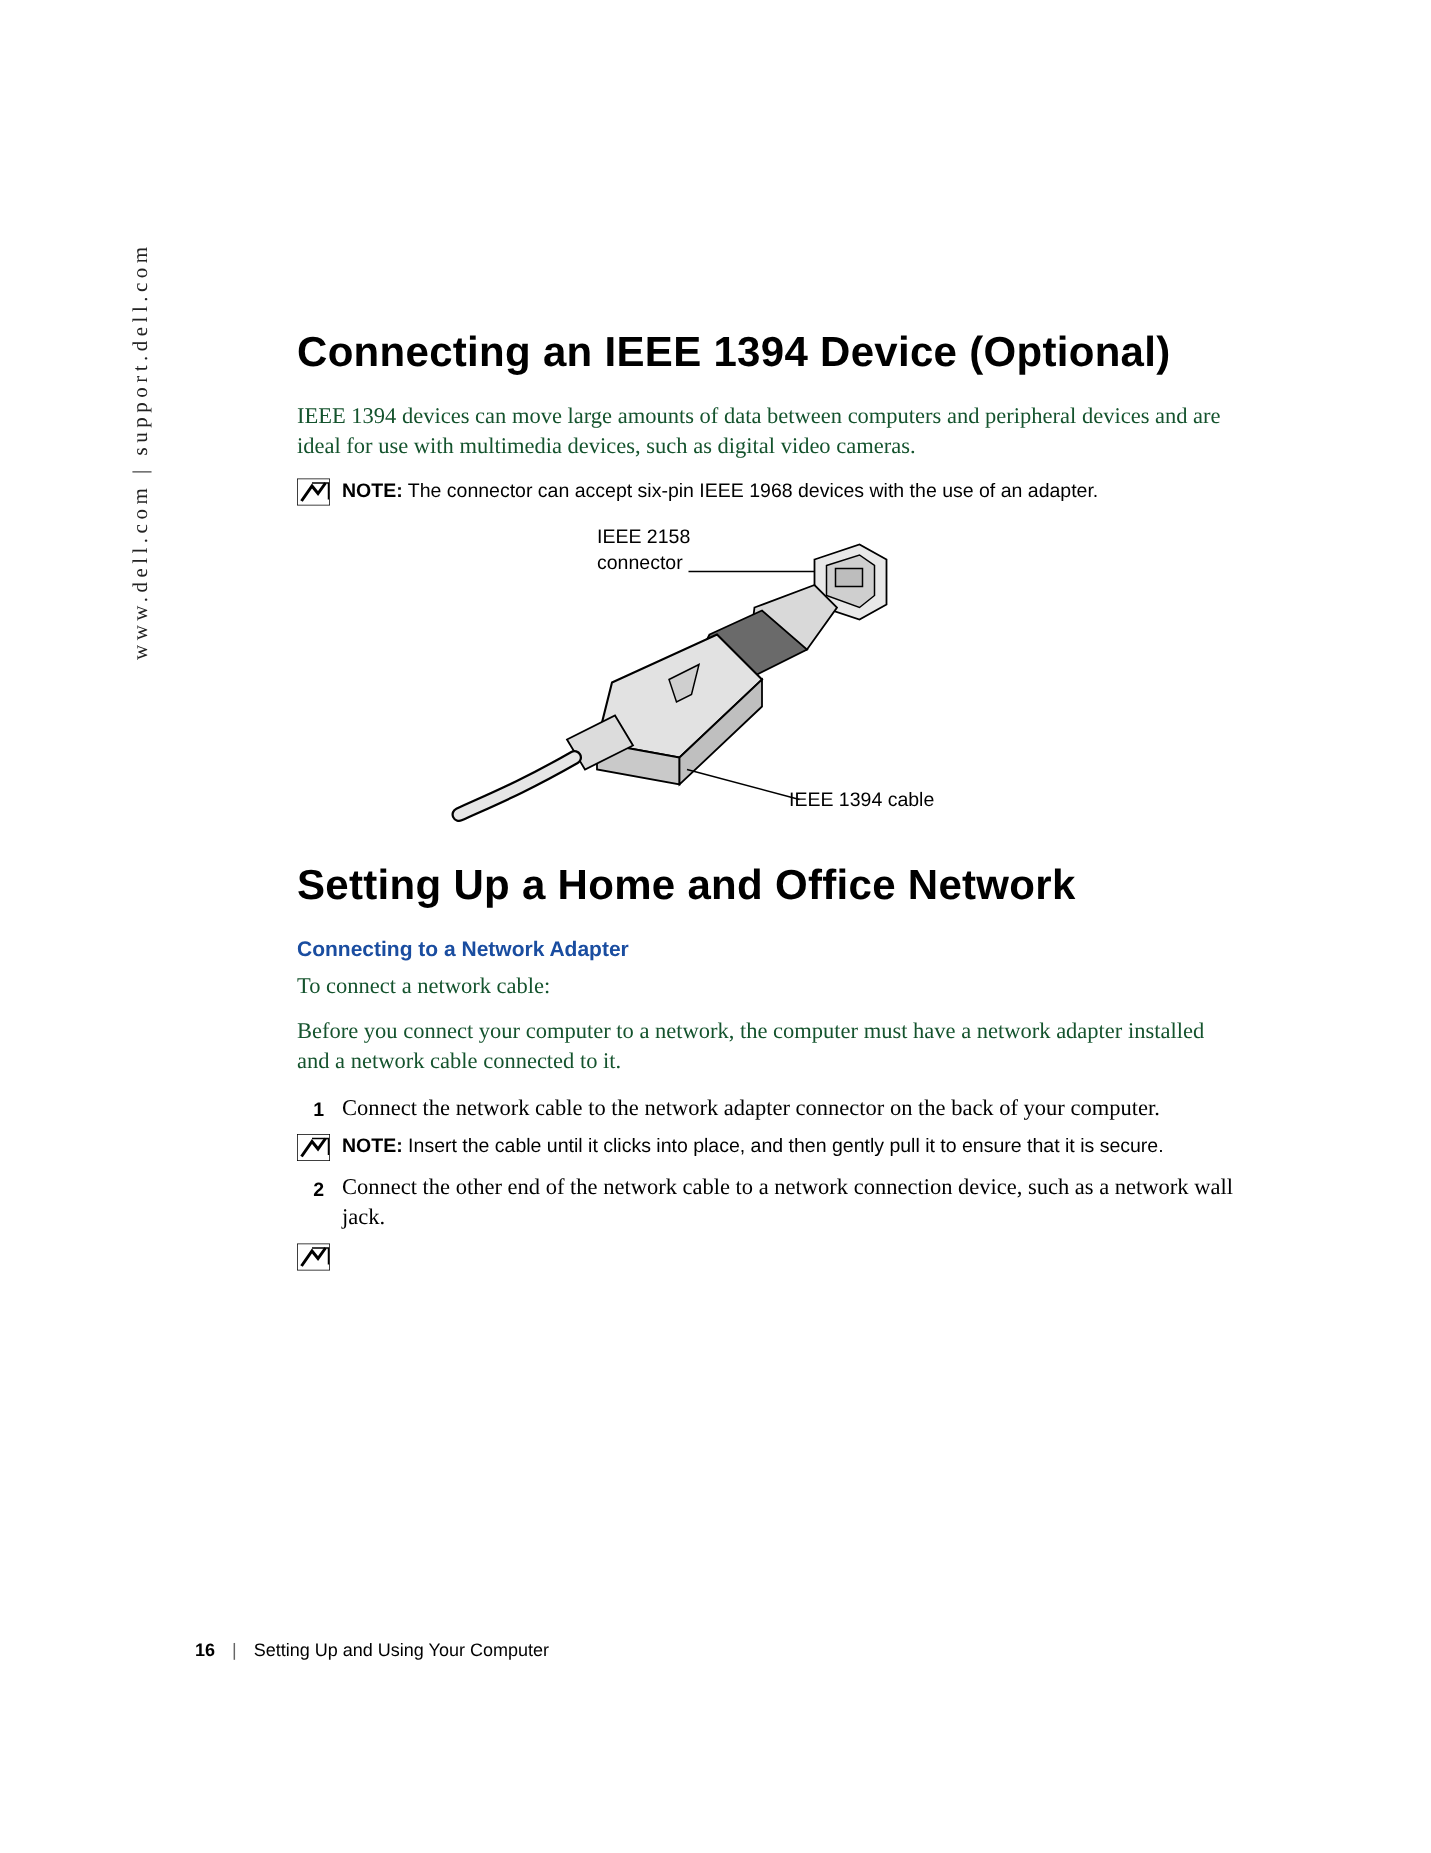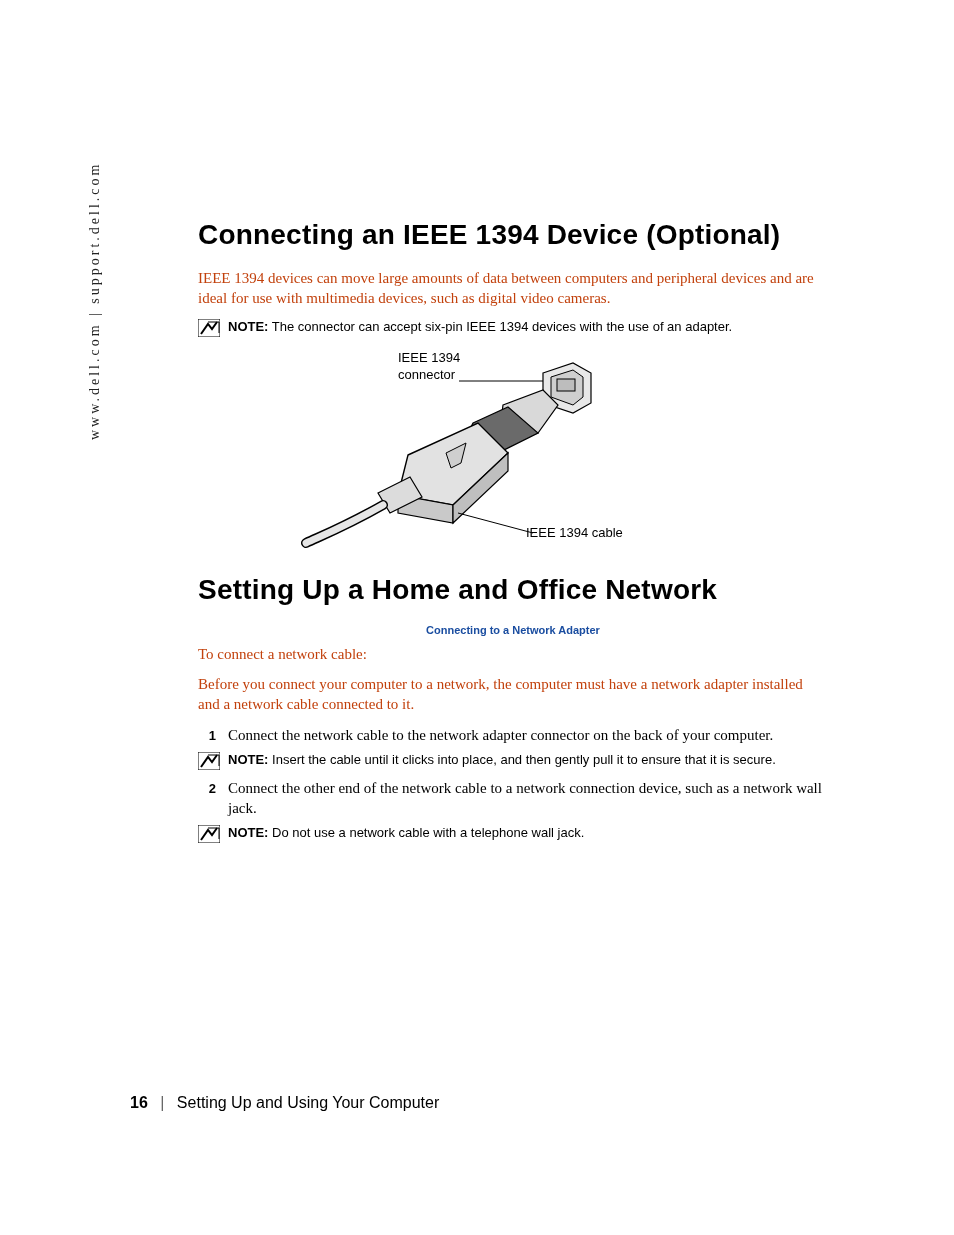--- a/index.html
+++ b/index.html
@@ -1,31 +1,31 @@
 <!DOCTYPE html>
 <html><head>
 <meta charset="utf-8">
 <style>
   html,body{margin:0;padding:0;background:#fff;color:#000;}
   body{width:954px;height:1235px;position:relative;font-family:Georgia,'Times New Roman',serif;font-size:15px;line-height:1.35;}
   .side-url{position:absolute;left:86px;top:440px;transform:rotate(-90deg);transform-origin:left top;font-family:Georgia,serif;font-size:14px;letter-spacing:3px;color:#222;white-space:nowrap;}
   .content{position:absolute;left:198px;top:216px;width:630px;}
   h1.section{font-family:'Helvetica Neue',Helvetica,Arial,sans-serif;font-weight:700;font-size:28px;margin:0 0 14px 0;letter-spacing:.2px;}
-  h2.sub{font-family:'Helvetica Neue',Helvetica,Arial,sans-serif;font-weight:700;font-size:11px;color:#1a4da0;margin:14px 0 6px 0;text-align:center;}
-  p{margin:0 0 10px 0;color:#c2410c;}
+  h2.sub{font-family:'Helvetica Neue',Helvetica,Arial,sans-serif;font-weight:700;font-size:14px;color:#1a4da0;margin:14px 0 6px 0;}
+  p{margin:0 0 10px 0;color:#14532d;}
   .note-row{display:flex;align-items:flex-start;gap:8px;margin:4px 0 8px 0;}
   .note-icon{flex:0 0 22px;height:18px;margin-top:1px;}
   .note-text{font-family:'Helvetica Neue',Helvetica,Arial,sans-serif;font-size:13px;line-height:1.35;color:#000;}
   .note-text b{font-weight:700;}
   .figure{position:relative;height:220px;margin:0 0 6px 0;}
   .fig-label{position:absolute;font-family:'Helvetica Neue',Helvetica,Arial,sans-serif;font-size:13px;line-height:1.25;}
   .step{display:flex;gap:12px;margin:4px 0 6px 0;}
   .step .num{flex:0 0 18px;text-align:right;font-family:'Helvetica Neue',Helvetica,Arial,sans-serif;font-weight:700;font-size:13px;color:#000;padding-top:2px;}
   .step .txt{flex:1;}
-  .footer{position:absolute;left:130px;top:1092px;font-family:'Helvetica Neue',Helvetica,Arial,sans-serif;font-size:16px;color:#000;}
+  .footer{position:absolute;left:130px;top:1092px;font-family:'Helvetica Neue',Helvetica,Arial,sans-serif;font-size:12px;color:#000;}
   .footer .pg{font-weight:700;}
   .footer .sep{margin:0 8px;color:#666;}
 </style>
 </head>
 <body>
 
 <div class="side-url">www.dell.com | support.dell.com</div>
 
 <div class="content">
 
@@ -36,27 +36,27 @@
   <div class="note-row">
     <span class="note-icon">
       <svg width="22" height="18" viewBox="0 0 22 18">
         <rect x="0" y="0" width="22" height="18" fill="#fff" stroke="#000" stroke-width="1"></rect>
         <path d="M3 15 L10 5 L14 10 L19 3" fill="none" stroke="#000" stroke-width="2"></path>
         <path d="M10 3 L21 3 L21 14" fill="none" stroke="#000" stroke-width="1"></path>
       </svg>
     </span>
     <span class="note-text">
       <b>NOTE:</b>
-      <span>The connector can accept six-pin IEEE 1394 devices with the use of an adapter.</span>
+      <span>The connector can accept six-pin IEEE 1968 devices with the use of an adapter.</span>
     </span>
   </div>
 
   <div class="figure">
     <div class="fig-label" style="left:200px;top:5px;text-align:left;">
-      <span>IEEE 1394</span><br>
+      <span>IEEE 2158</span><br>
       <span>connector</span>
     </div>
     <div class="fig-label" style="left:328px;top:180px;">IEEE 1394 cable</div>
 
     <svg width="630" height="220" viewBox="0 0 630 220">
 
       <line x1="261" y1="36" x2="350" y2="36" stroke="#000" stroke-width="1"></line>
       <line x1="350" y1="36" x2="358" y2="44" stroke="#000" stroke-width="1"></line>
 
       <g transform="translate(345,18)">
@@ -119,24 +119,20 @@
   </div>
 
   <div class="note-row">
     <span class="note-icon">
       <svg width="22" height="18" viewBox="0 0 22 18">
         <rect x="0" y="0" width="22" height="18" fill="#fff" stroke="#000" stroke-width="1"></rect>
         <path d="M3 15 L10 5 L14 10 L19 3" fill="none" stroke="#000" stroke-width="2"></path>
         <path d="M10 3 L21 3 L21 14" fill="none" stroke="#000" stroke-width="1"></path>
       </svg>
     </span>
-    <span class="note-text">
-      <b>NOTE:</b>
-      <span>Do not use a network cable with a telephone wall jack.</span>
-    </span>
   </div>
 
 </div>
 
 <div class="footer">
   <span class="pg">16</span>
   <span class="sep">|</span>
   <span>Setting Up and Using Your Computer</span>
 </div>
 

